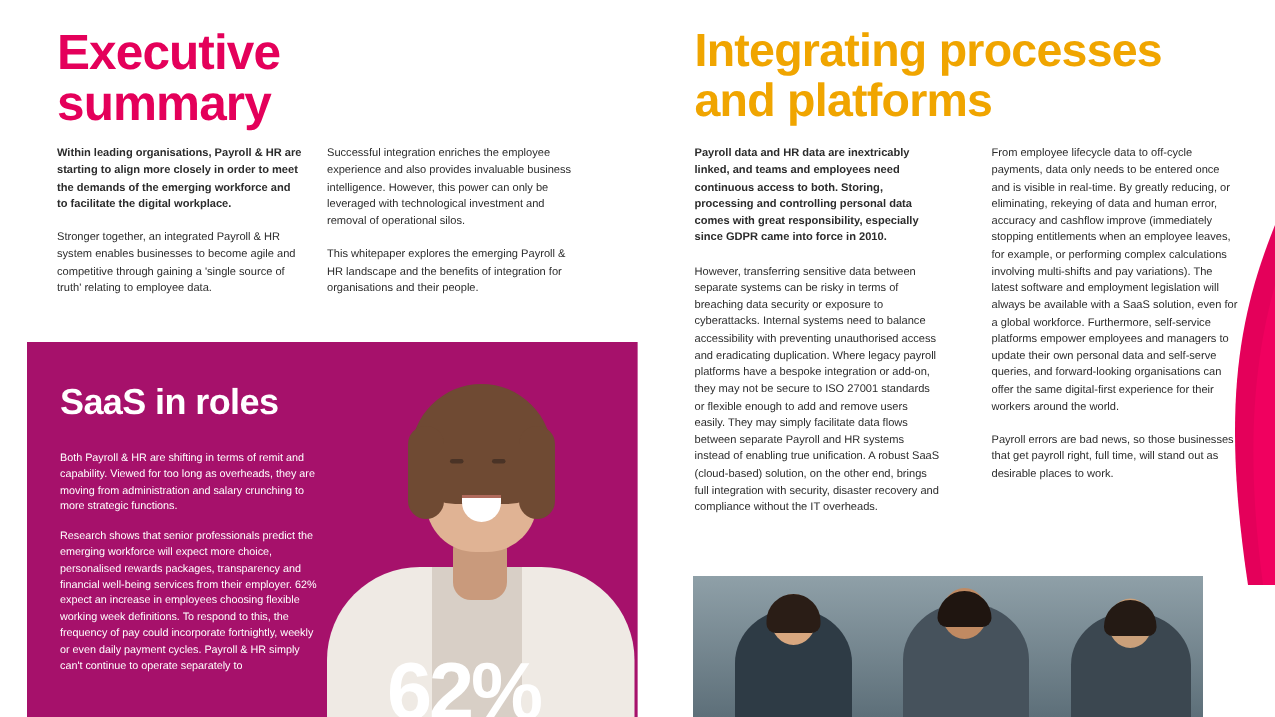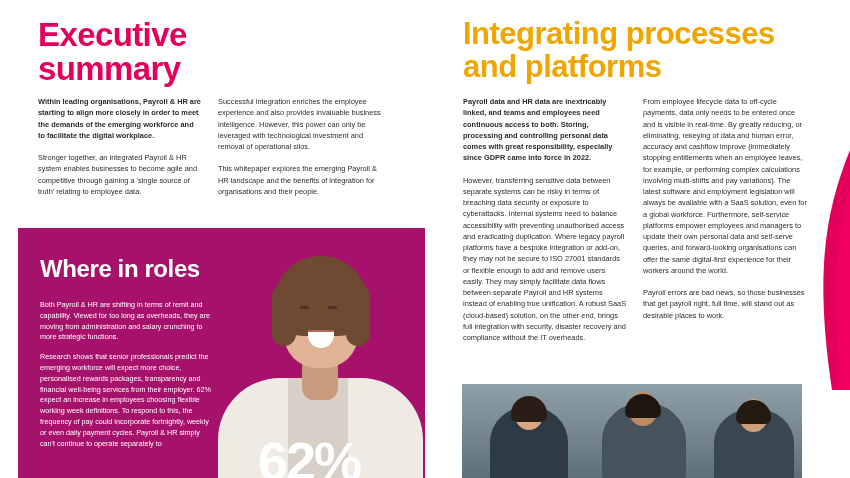--- a/index.html
+++ b/index.html
@@ -263,41 +263,41 @@
         <div class="neck"></div>
         <div class="face"></div>
         <div class="hair"></div>
         <div class="hair-side-l"></div>
         <div class="hair-side-r"></div>
         <div class="eye l"></div>
         <div class="eye r"></div>
         <div class="mouth"></div>
       </div>
 
-      <div class="magenta-title">Where in roles</div>
+      <div class="magenta-title">SaaS in roles</div>
 
       <div class="magenta-body">
         <p class="bold">Both Payroll &amp; HR are shifting in terms of remit and capability. Viewed for too long as overheads, they are moving from administration and salary crunching to more strategic functions.</p>
         <p>Research shows that senior professionals predict the emerging workforce will expect more choice, personalised rewards packages, transparency and financial well-being services from their employer. 62% expect an increase in employees choosing flexible working week definitions. To respond to this, the frequency of pay could incorporate fortnightly, weekly or even daily payment cycles. Payroll &amp; HR simply can't continue to operate separately to</p>
       </div>
 
       <div class="big-stat">62%</div>
     </div>
   </div>
 
   <div class="right-page">
 
     <div class="head-gold" style="left:38px; top:18px; width:348px;">Integrating processes and platforms</div>
 
     <div class="col-text" style="left:38px; top:96px; width:164px;">
-      <p class="bold">Payroll data and HR data are inextricably linked, and teams and employees need continuous access to both. Storing, processing and controlling personal data comes with great responsibility, especially since GDPR came into force in 2022.</p>
+      <p class="bold">Payroll data and HR data are inextricably linked, and teams and employees need continuous access to both. Storing, processing and controlling personal data comes with great responsibility, especially since GDPR came into force in 2010.</p>
       <p>However, transferring sensitive data between separate systems can be risky in terms of breaching data security or exposure to cyberattacks. Internal systems need to balance accessibility with preventing unauthorised access and eradicating duplication. Where legacy payroll platforms have a bespoke integration or add-on, they may not be secure to ISO 27001 standards or flexible enough to add and remove users easily. They may simply facilitate data flows between separate Payroll and HR systems instead of enabling true unification. A robust SaaS (cloud-based) solution, on the other end, brings full integration with security, disaster recovery and compliance without the IT overheads.</p>
     </div>
 
-    <div class="col-text" style="left:218px; top:96px; width:164px;">
+    <div class="col-text" style="left:236px; top:96px; width:164px;">
       <p>From employee lifecycle data to off-cycle payments, data only needs to be entered once and is visible in real-time. By greatly reducing, or eliminating, rekeying of data and human error, accuracy and cashflow improve (immediately stopping entitlements when an employee leaves, for example, or performing complex calculations involving multi-shifts and pay variations). The latest software and employment legislation will always be available with a SaaS solution, even for a global workforce. Furthermore, self-service platforms empower employees and managers to update their own personal data and self-serve queries, and forward-looking organisations can offer the same digital-first experience for their workers around the world.</p>
       <p>Payroll errors are bad news, so those businesses that get payroll right, full time, will stand out as desirable places to work.</p>
     </div>
   </div>
 
   <div class="photo-panel-right">
     <div class="pp-bg"></div>
     <div class="pp-person pp-p1"></div>
       <div class="pp-p1-head"></div>
       <div class="pp-p1-hair"></div>

